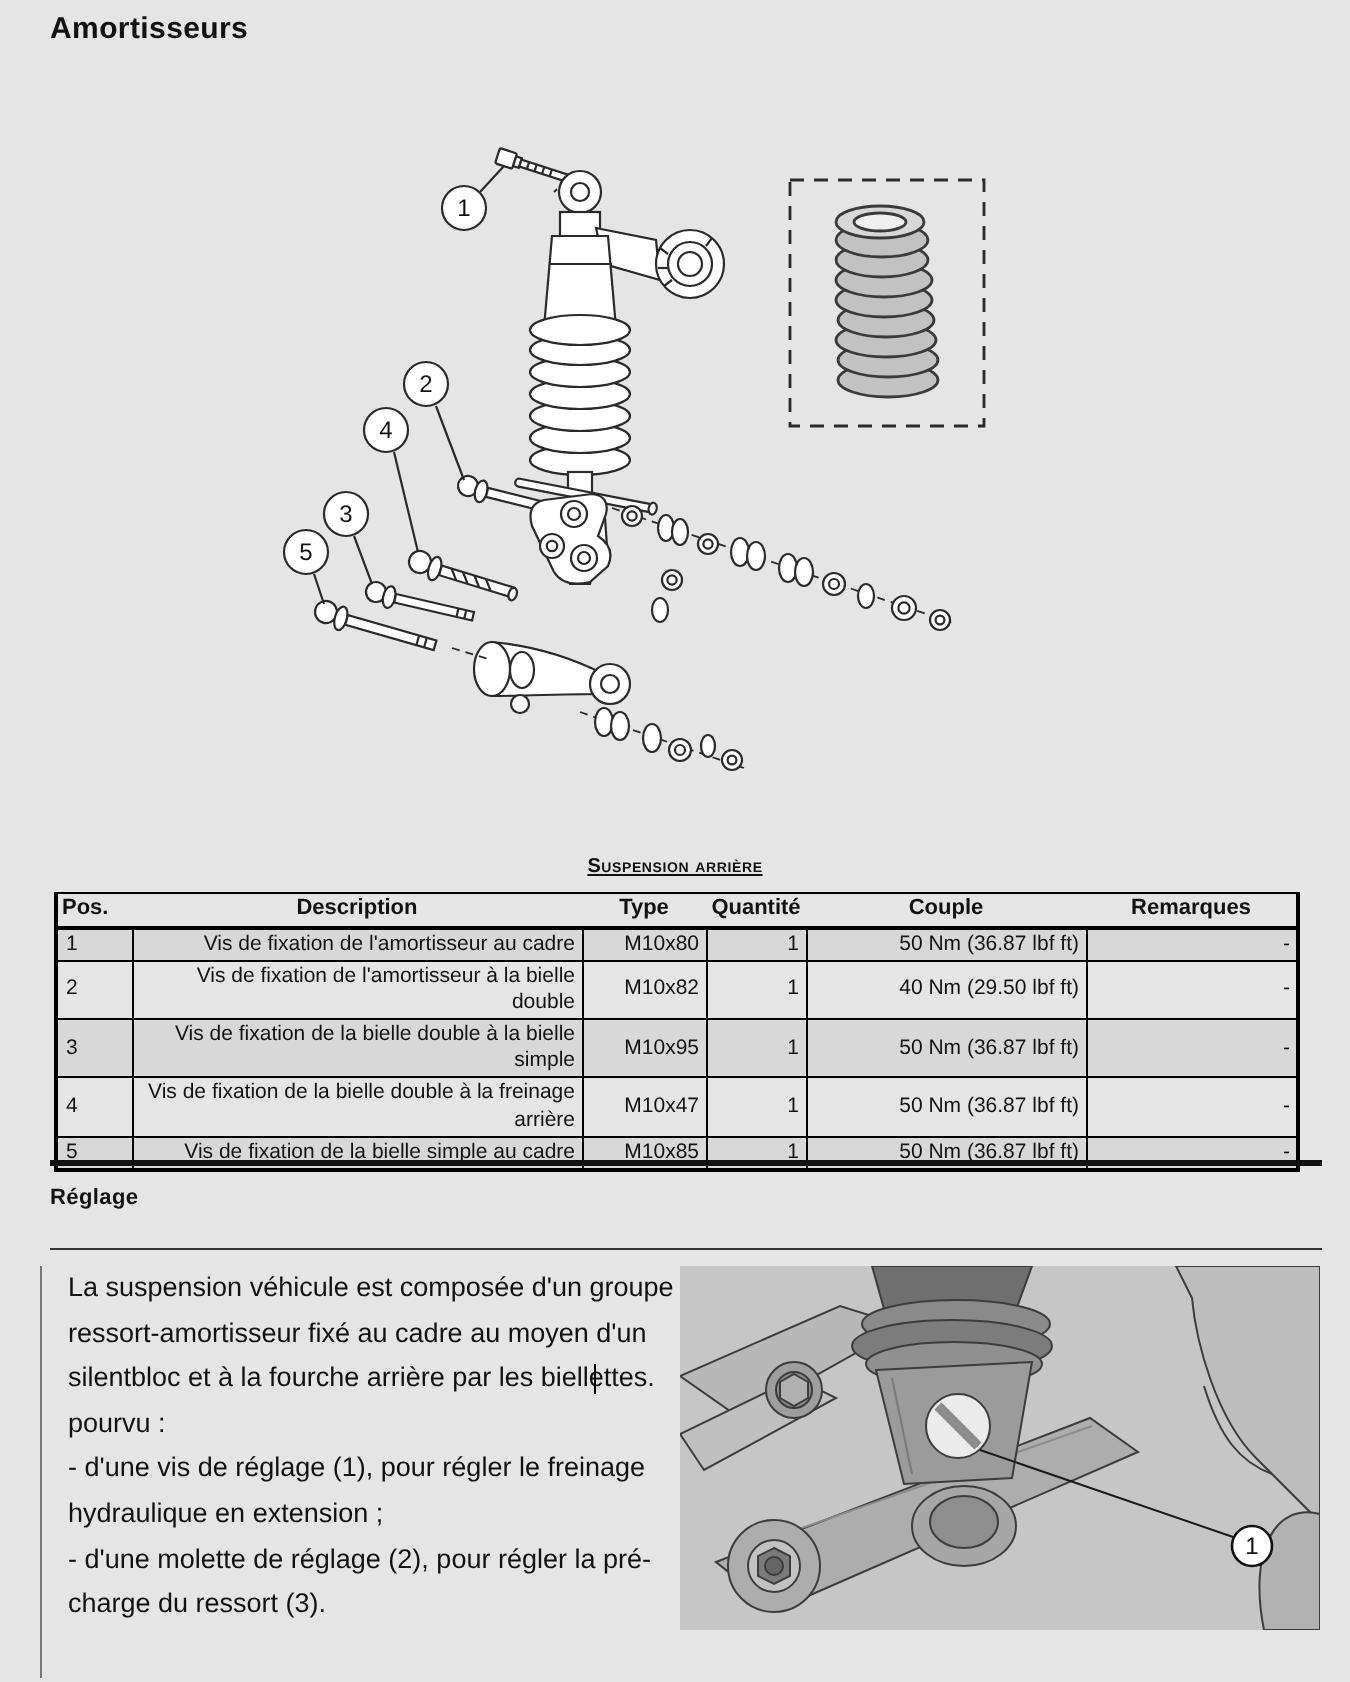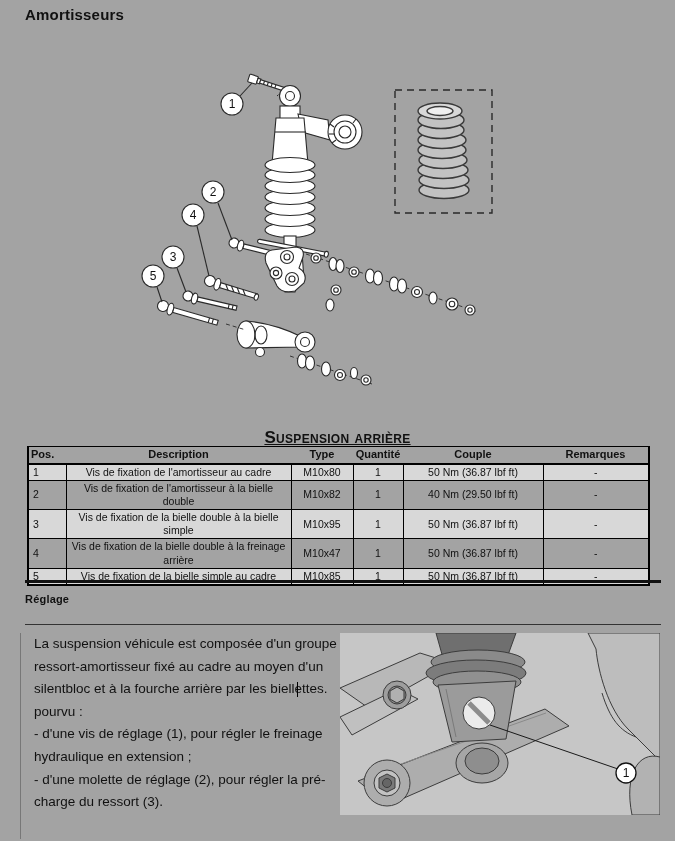--- a/index.html
+++ b/index.html
@@ -1,33 +1,33 @@
 <!DOCTYPE html>
 <html><head>
 <meta charset="utf-8">
 <style>
   html,body{margin:0;padding:0;background:#fff;}
-  #page{position:relative;width:675px;height:841px;background:#a3a3a3;overflow:hidden;
+  #page{position:relative;width:675px;height:841px;background:#e5e5e5;overflow:hidden;
         font-family:"Liberation Sans","DejaVu Sans",sans-serif;color:#111;}
   .h1{position:absolute;left:25px;top:6px;font-size:15px;font-weight:bold;letter-spacing:.2px;}
   .h2{position:absolute;left:25px;top:593px;font-size:11px;font-weight:bold;letter-spacing:.2px;}
   .rule-thick{position:absolute;left:25px;top:580px;width:636px;height:3px;background:#111;}
   .rule-thin{position:absolute;left:25px;top:624px;width:636px;height:1px;background:#333;}
 
   #diagram{position:absolute;left:130px;top:62px;}
   #photo{position:absolute;left:340px;top:633px;}
 
   .tbl-title{position:absolute;left:27px;top:428px;width:621px;text-align:center;
-             font-size:17px;font-weight:bold;font-variant:small-caps;
+             font-size:10px;font-weight:bold;font-variant:small-caps;
              text-decoration:underline;letter-spacing:.3px;}
   table.spec{position:absolute;left:27px;top:446px;width:621px;border-collapse:collapse;
              table-layout:fixed;font-size:10.5px;line-height:1.25;}
   table.spec{border:2px solid #000;border-top:1px solid #000;}
   table.spec th{font-size:11px;font-weight:bold;border-bottom:2px solid #000;padding:1px 2px;}
-  table.spec td{border:1px solid #000;padding:1px 3px;text-align:center;vertical-align:middle;}
+  table.spec td{border:1px solid #000;padding:1px 3px;text-align:right;vertical-align:middle;}
   table.spec td.pos{text-align:left;padding-left:4px;}
   table.spec tr.shade td{background:#d8d8d8;}
   col.c-pos{width:38px;} col.c-desc{width:225px;} col.c-type{width:62px;}
   col.c-qty{width:50px;} col.c-couple{width:140px;} col.c-rem{width:106px;}
   th.h-pos{text-align:left;padding-left:4px;}
 
   .para{position:absolute;left:20px;top:633px;width:318px;height:206px;
         border-left:1px solid #777;padding-left:13px;}
   .para .ln{font-size:13.5px;line-height:22.6px;white-space:nowrap;}
   .cursor{position:absolute;left:297px;top:682px;width:1px;height:15px;background:#000;}

